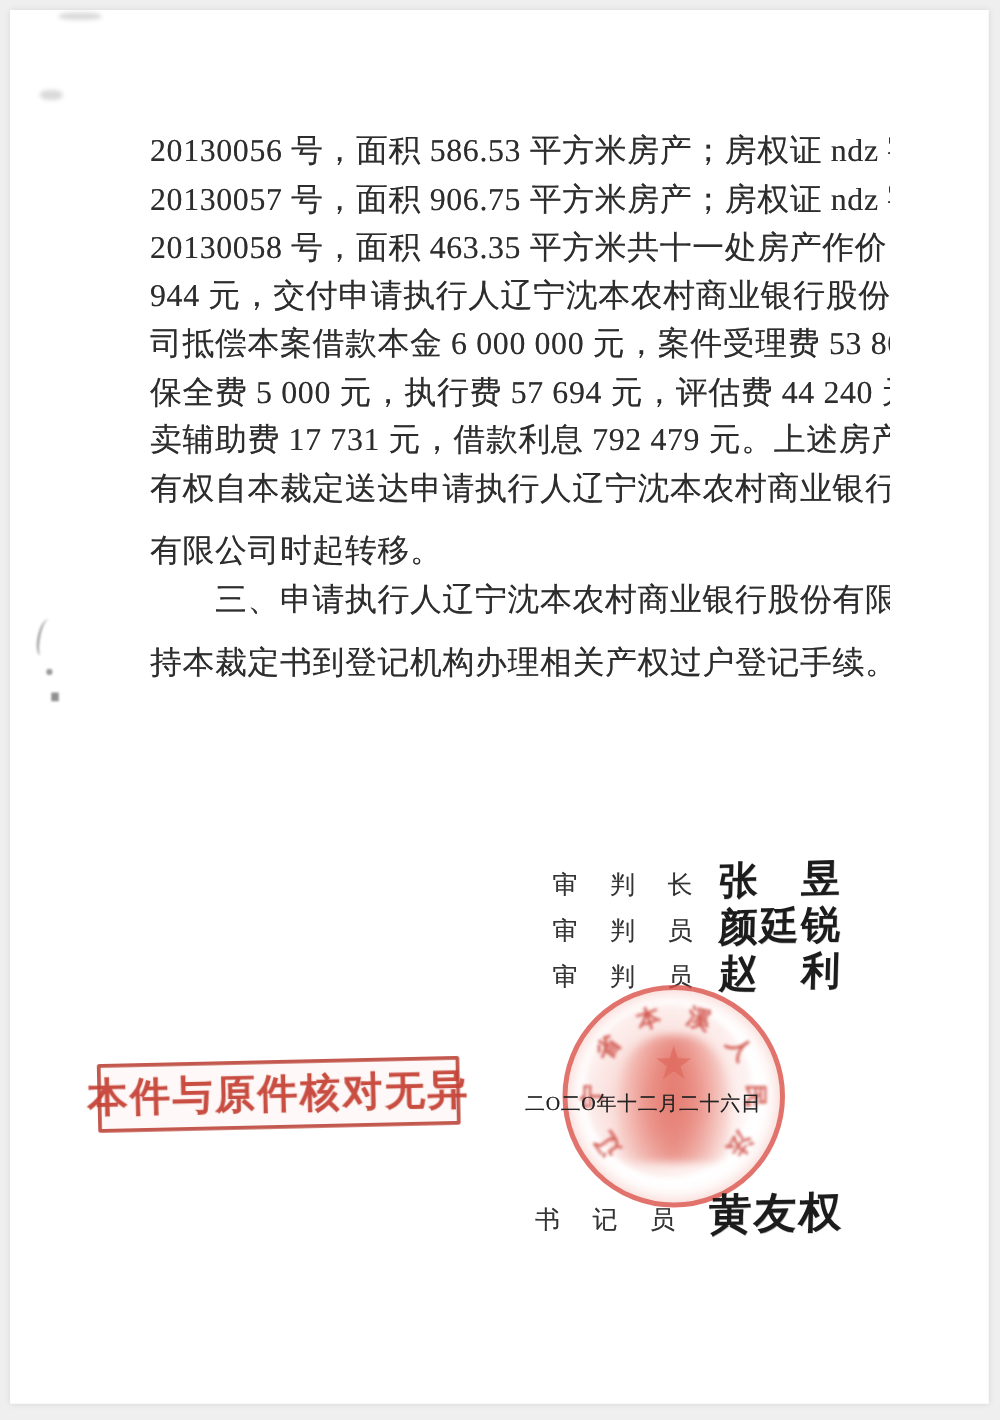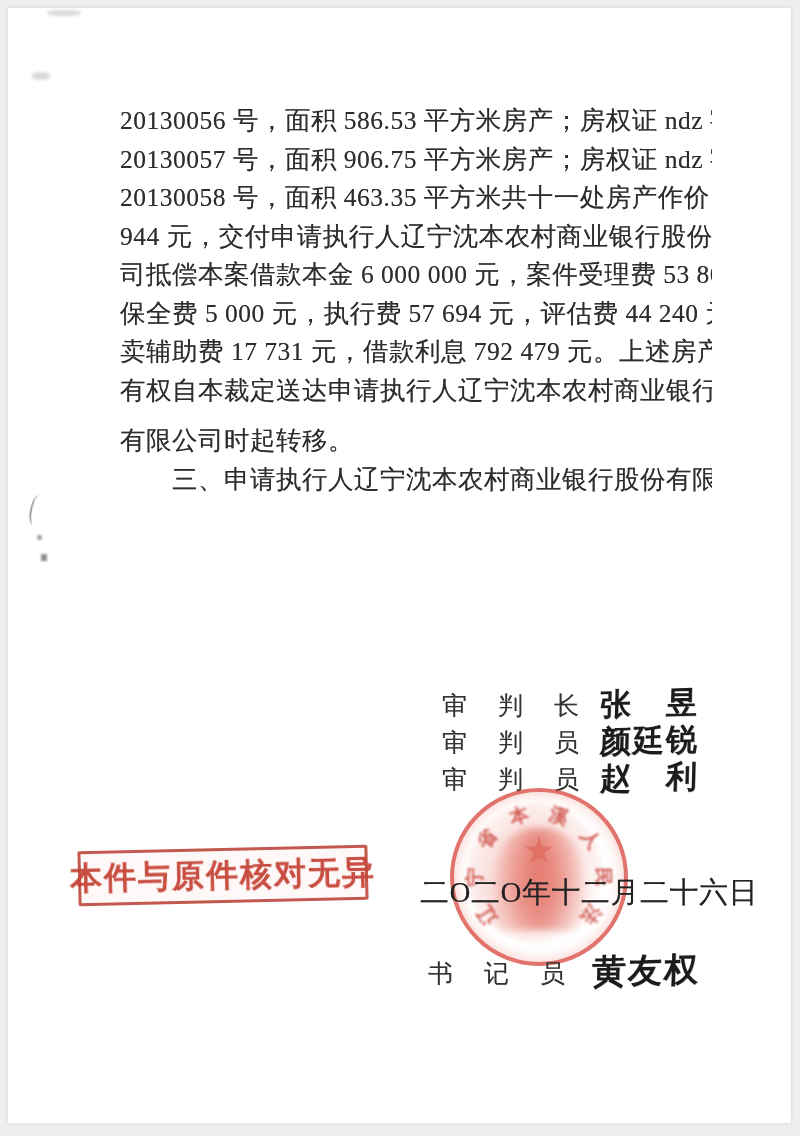--- a/index.html
+++ b/index.html
@@ -27,36 +27,36 @@
     height:38.5px;overflow:hidden;
     text-align:justify;text-align-last:justify;
     text-justify:inter-character;
     white-space:nowrap;
   }
   .line.para-end{text-align-last:left;margin-top:12px;}
   .line.indent{text-indent:52px;}
   
   .sig-row{position:absolute;left:434px;white-space:nowrap;color:#2d2d2d;}
   .sig-label{
-    display:inline-block;font-size:25px;letter-spacing:3px;
+    display:inline-block;font-size:20px;letter-spacing:3px;
     color:#343434;text-shadow:0 0 0.4px rgba(45,45,45,0.5);
   }
   .handwriting{
     display:inline-block;font-weight:700;color:#1c1c1c;
     font-size:31px;margin-left:14px;
     transform:rotate(-1.5deg) skewX(-3deg);
     text-shadow:0.5px 0.5px 0 rgba(20,20,20,0.35);
     letter-spacing:2px;
   }
   .sig-row-1{top:675px;}
   .sig-row-2{top:712px;}
   .sig-row-3{top:749px;}
   .date-line{
     position:absolute;left:412px;top:865px;z-index:6;
-    font-size:29px;letter-spacing:0.5px;color:#232323;
+    font-size:16px;letter-spacing:0.5px;color:#232323;
     white-space:nowrap;text-shadow:0 0 0.4px rgba(35,35,35,0.5);
   }
   .clerk-row{position:absolute;left:420px;top:940px;white-space:nowrap;z-index:6;}
   .clerk-row .handwriting{font-size:34px;margin-left:20px;}
   
   .seal{
     position:absolute;left:442px;top:780px;width:170px;height:170px;
     border-radius:50%;
     border:4px solid rgba(216,76,66,0.78);
     box-shadow:inset 0 0 14px rgba(235,130,118,0.45);
@@ -142,20 +142,21 @@
     <div class="line">20130056 号，面积 586.53 平方米房产；房权证 ndz 字第</div>
     <div class="line">20130057 号，面积 906.75 平方米房产；房权证 ndz 字第</div>
     <div class="line">20130058 号，面积 463.35 平方米共十一处房产作价 6 970</div>
     <div class="line">944 元，交付申请执行人辽宁沈本农村商业银行股份有限公</div>
     <div class="line">司抵偿本案借款本金 6 000 000 元，案件受理费 53 800 元，</div>
     <div class="line">保全费 5 000 元，执行费 57 694 元，评估费 44 240 元，拍</div>
     <div class="line">卖辅助费 17 731 元，借款利息 792 479 元。上述房产的所</div>
     <div class="line">有权自本裁定送达申请执行人辽宁沈本农村商业银行股份</div>
     <div class="line para-end">有限公司时起转移。</div>
     <div class="line indent">三、申请执行人辽宁沈本农村商业银行股份有限公司可</div>
+    <div class="line para-end">持本裁定书到登记机构办理相关产权过户登记手续。</div>
   </div>
 
   <div class="sig-row sig-row-1">
     <span class="sig-label">审　判　长</span>
     <span class="handwriting">张　昱</span>
   </div>
   <div class="sig-row sig-row-2">
     <span class="sig-label">审　判　员</span>
     <span class="handwriting">颜廷锐</span>
   </div>

